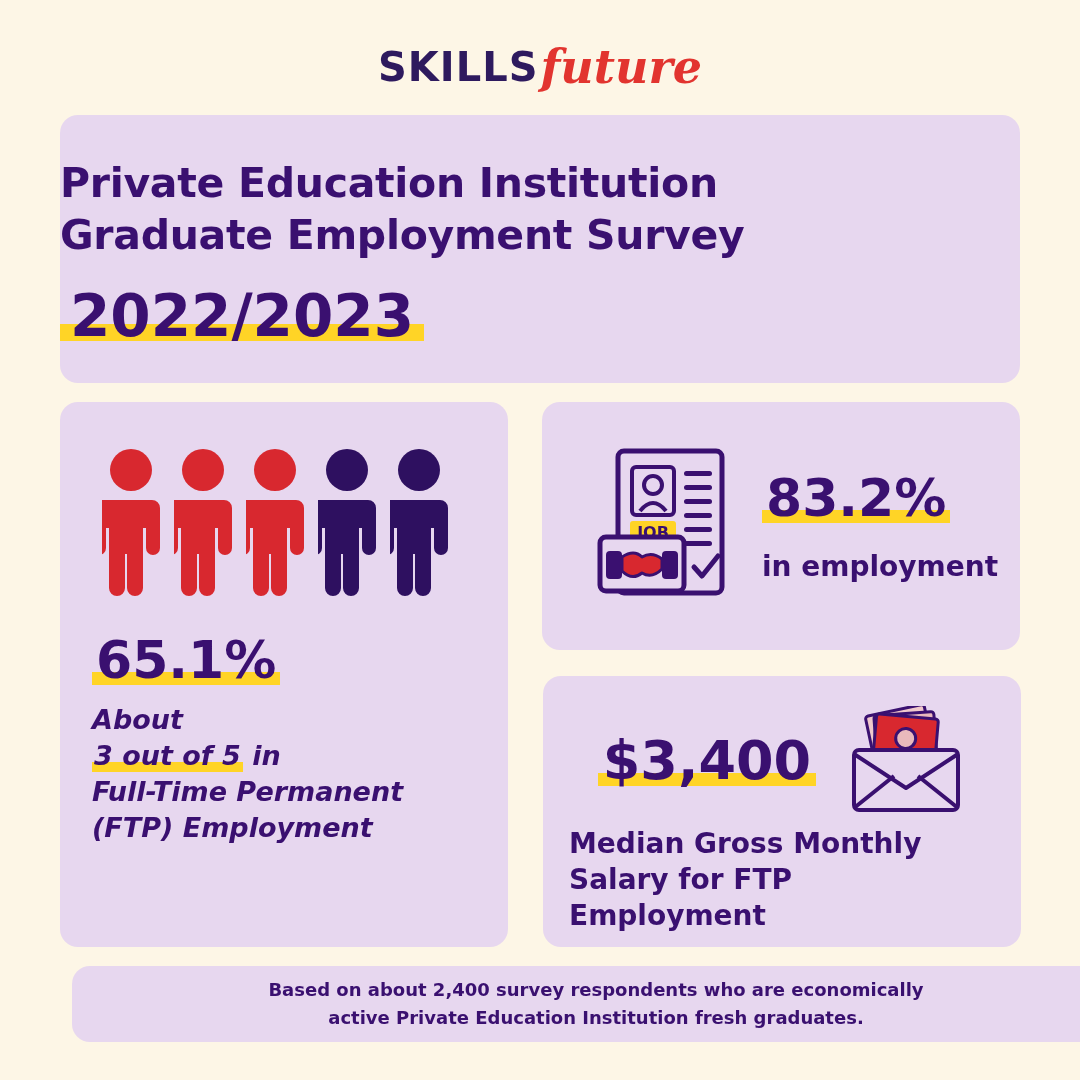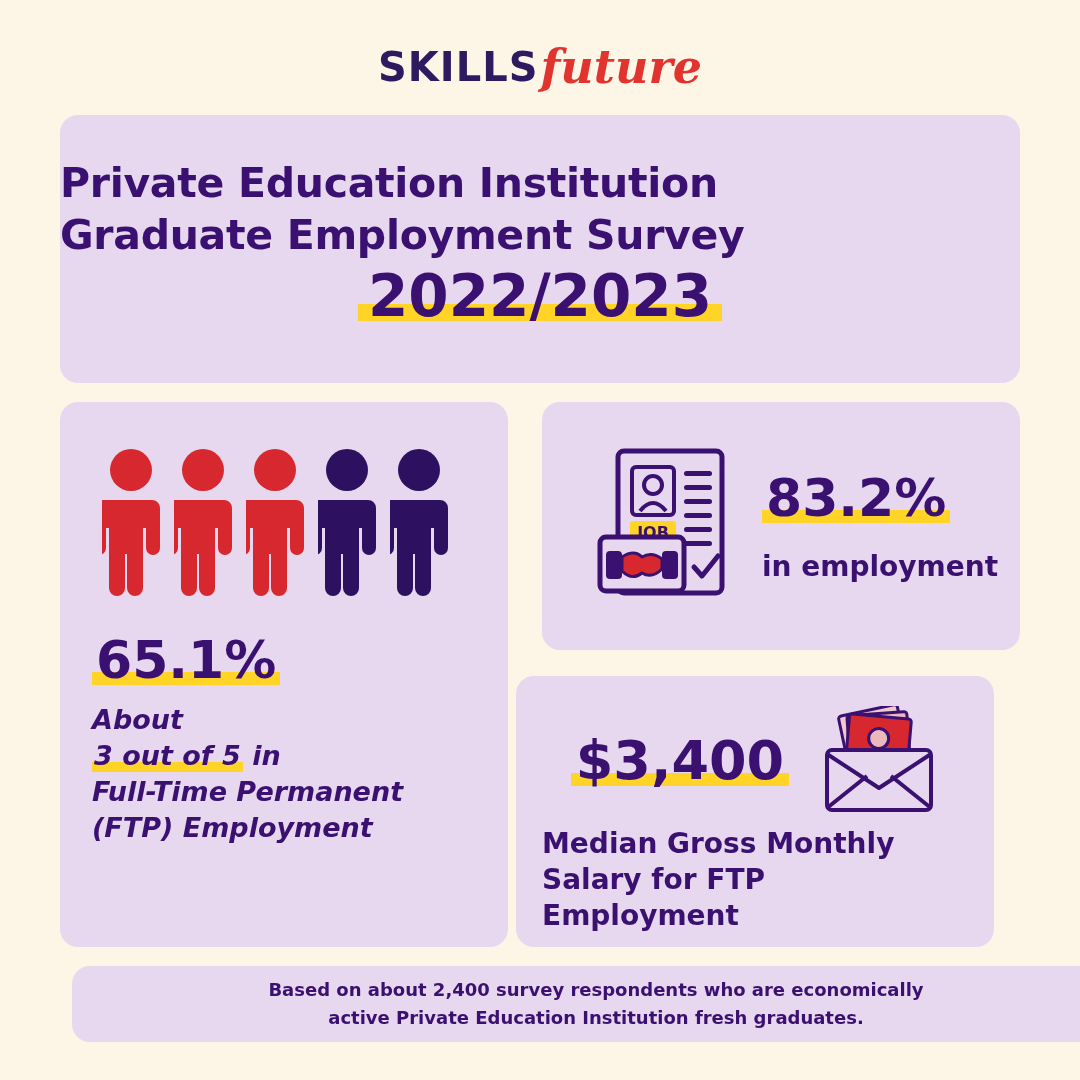--- a/index.html
+++ b/index.html
@@ -63,22 +63,22 @@
   }
   .title-text {
     color: #3a1070;
     font-weight: bold;
     font-size: 41px;
     line-height: 52px;
     margin-top: 42px;
     letter-spacing: -0.3px;
   }
   .title-year-wrap {
-    text-align: center;
-    margin-top: 4px;
+    text-align: left;
+    margin-top: 24px;
   }
   .title-year {
     display: inline-block;
     position: relative;
     color: #3a1070;
     font-weight: bold;
     font-size: 58px;
     line-height: 62px;
     padding: 0 10px;
   }
@@ -187,21 +187,21 @@
   .emp-pct .txt { position: relative; z-index: 1; }
   .emp-label {
     color: #3a1070;
     font-weight: bold;
     font-size: 28px;
     margin-top: 24px;
   }
 
   
   #salary-card {
-    left: 516px;
+    left: 543px;
     top: 676px;
     width: 478px;
     height: 271px;
     padding: 30px 26px;
   }
   .sal-top {
     display: flex;
     align-items: center;
     justify-content: center;
   }

